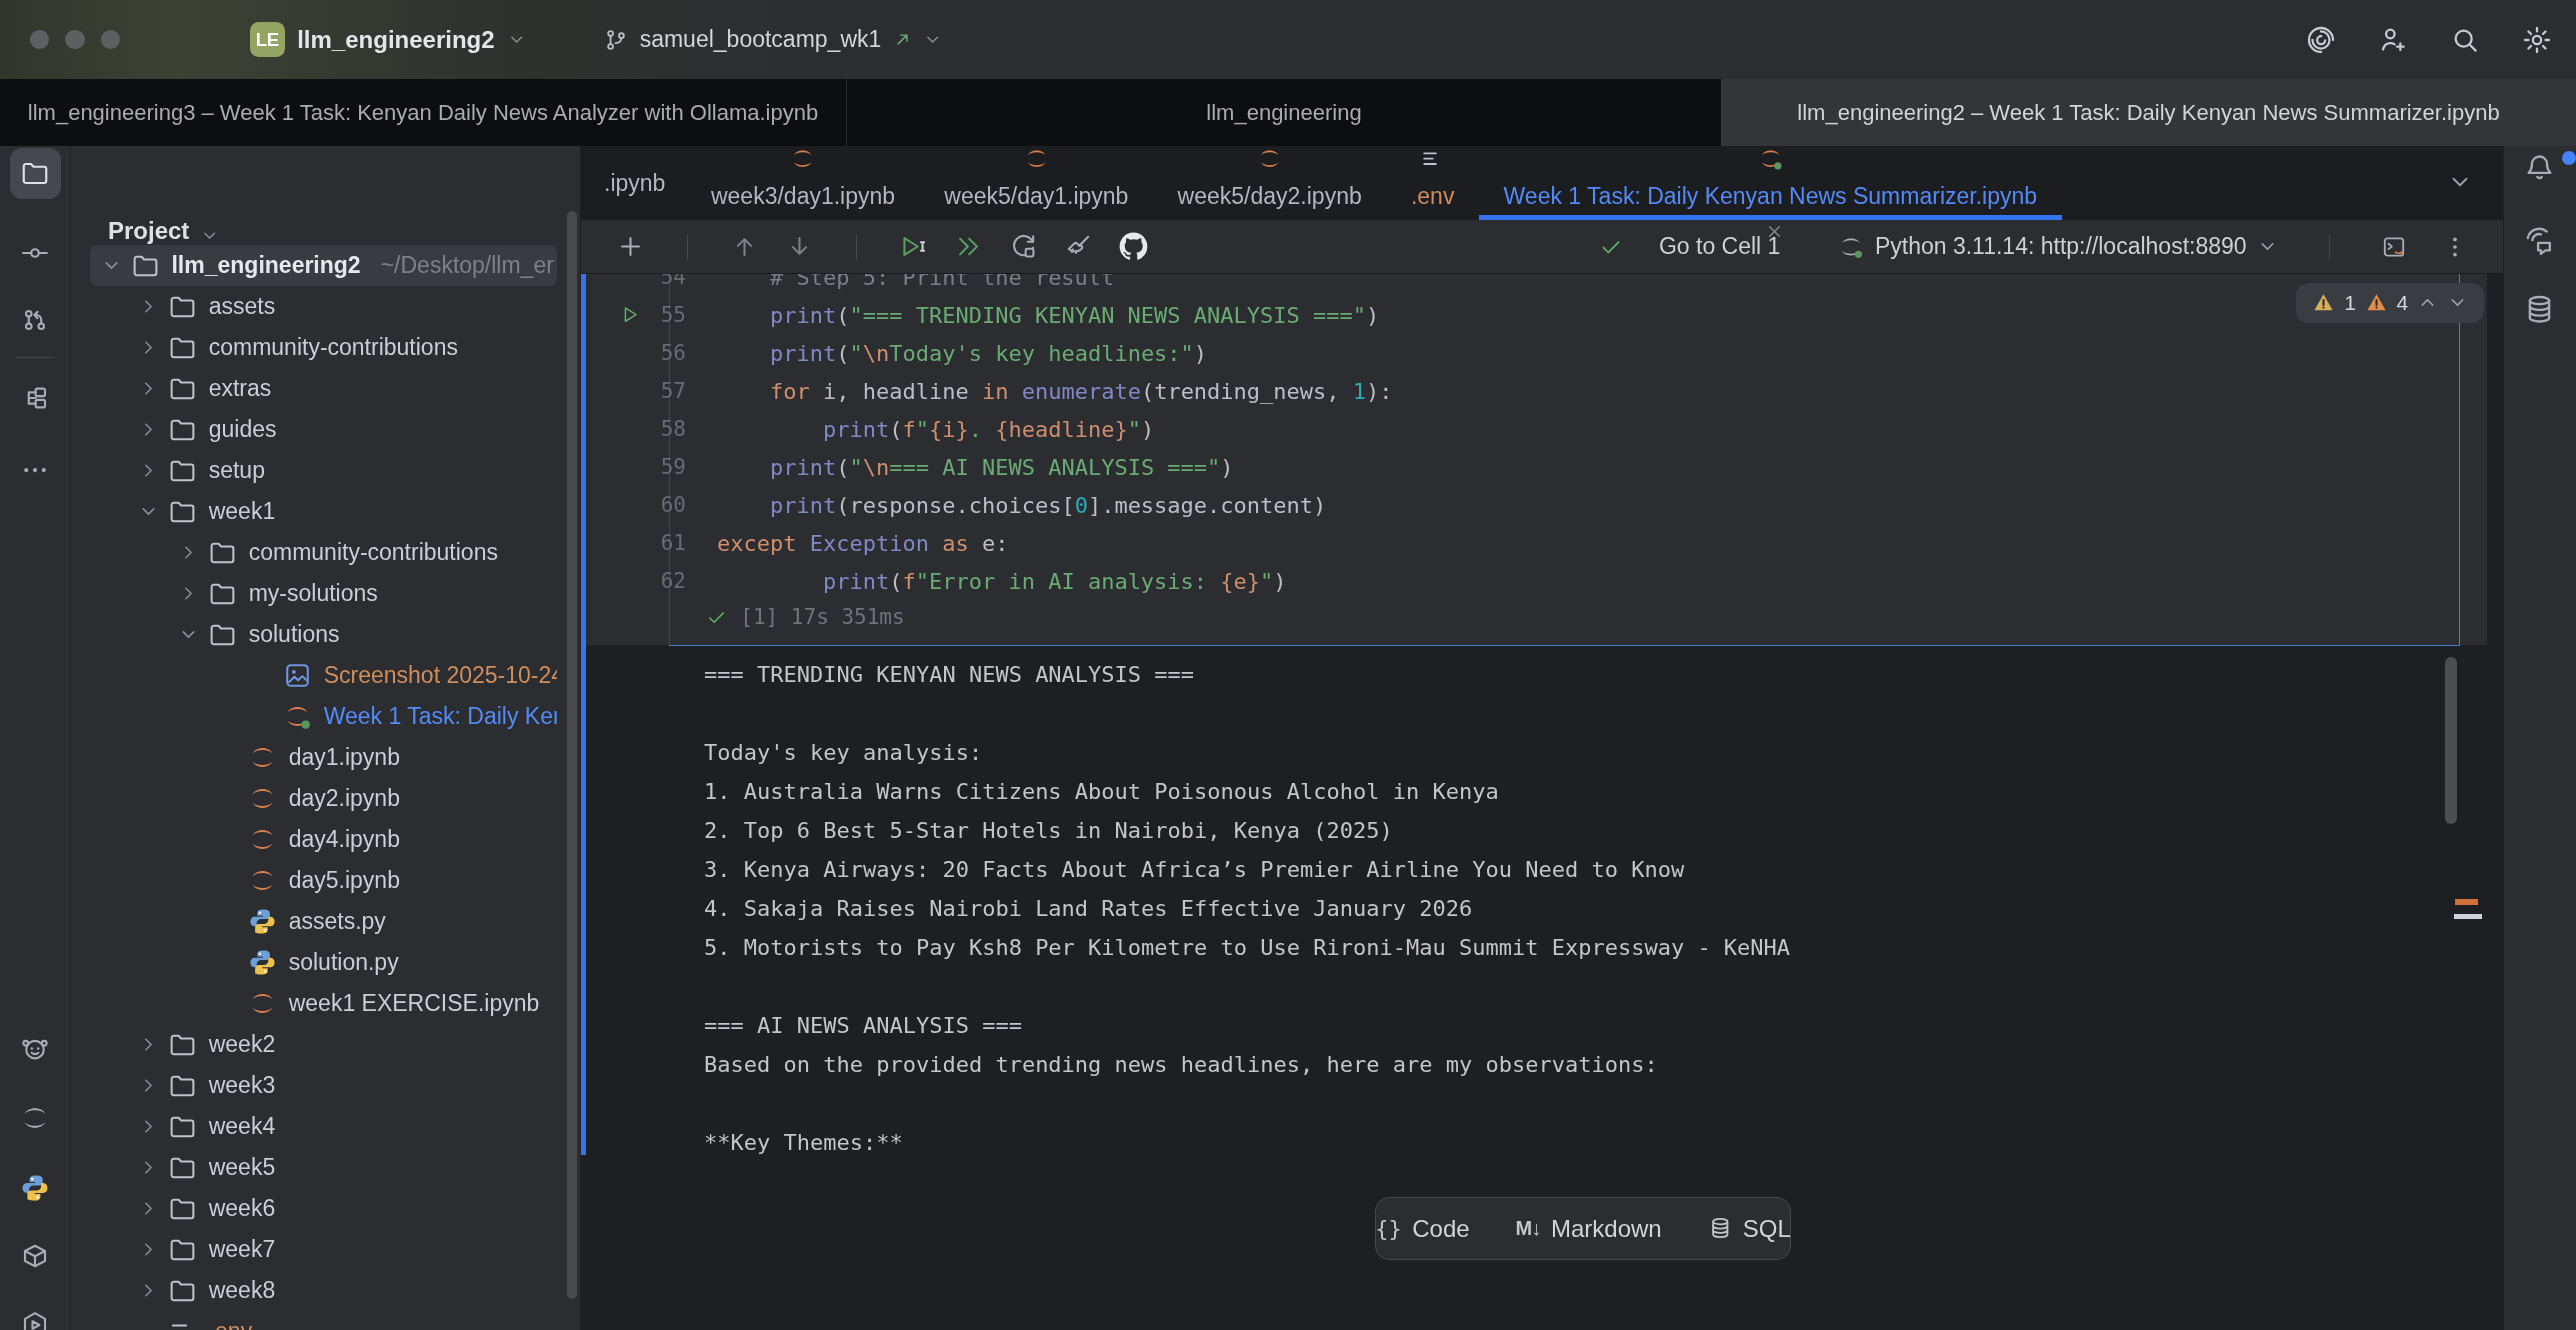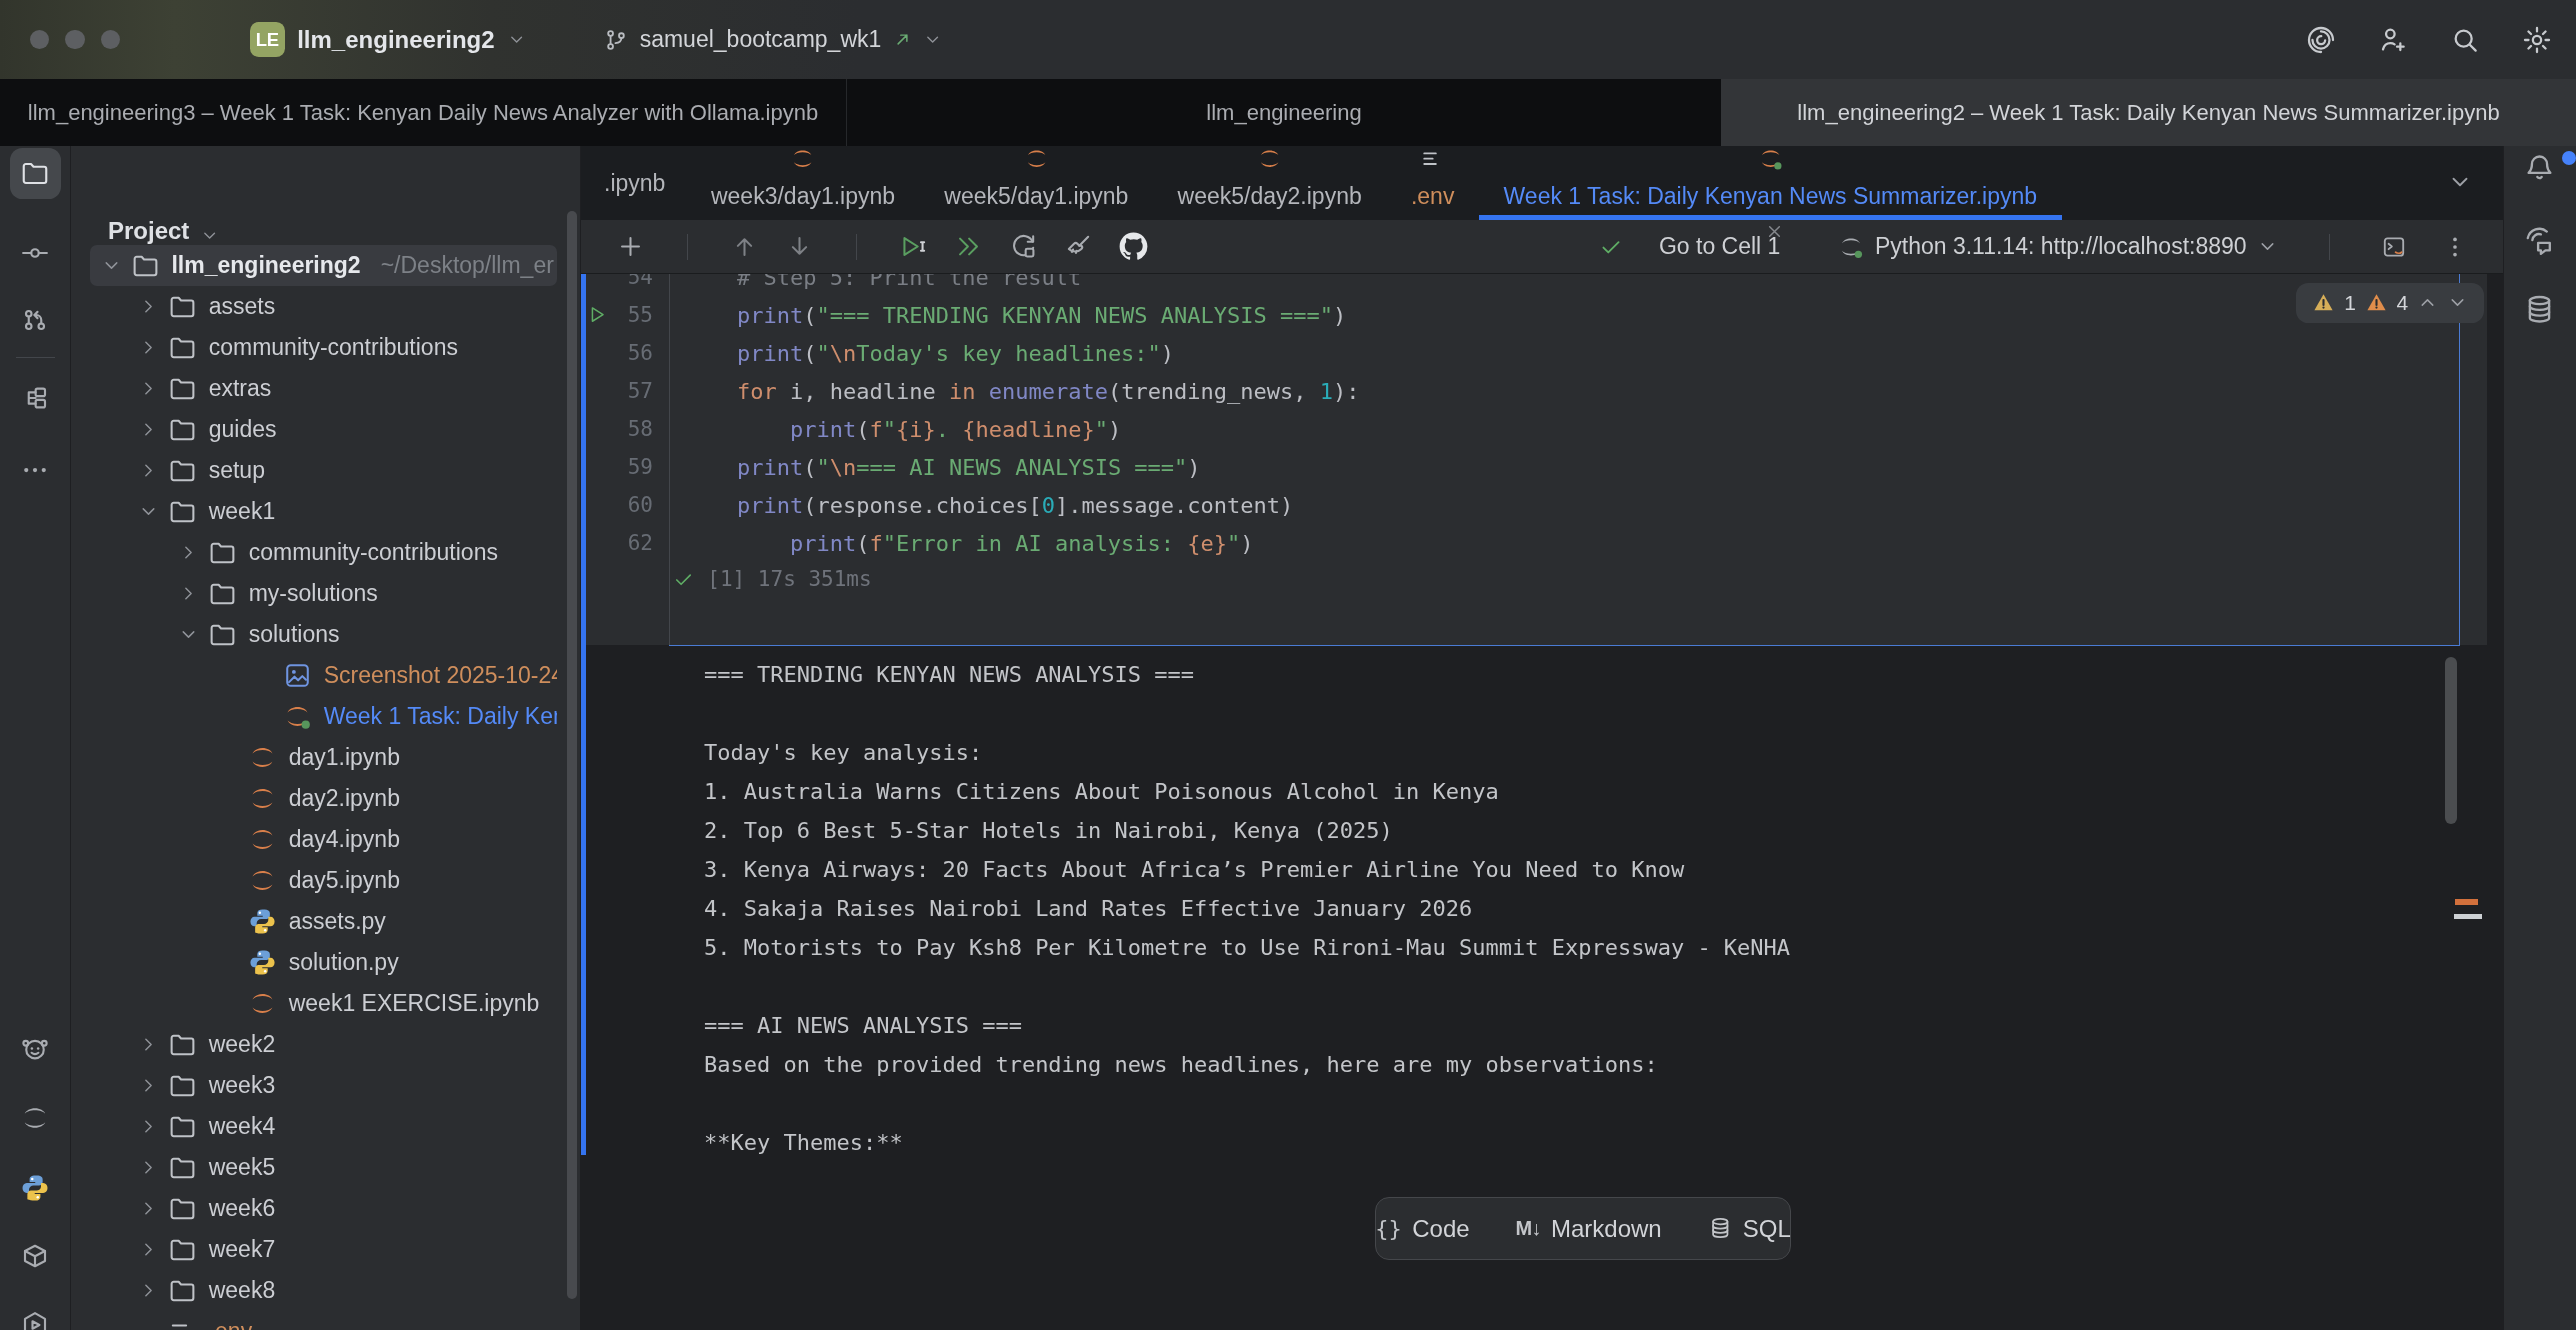--- a/index.html
+++ b/index.html
@@ -83,21 +83,21 @@
              border-bottom:1.8px solid #1a1c1e;padding:0 35px 0 35px;}
   .nbtoolbar .ico{width:29px;height:29px;color:#a9acb1;}
   .tool-group{display:flex;align-items:center;gap:26px;}
   .tool-div{width:0.9px;height:26px;background:#43464b;margin:0 16px;}
   .nbright{margin-left:auto;display:flex;align-items:center;gap:35px;font-size:23px;color:#ced0d4;}
   .nbright .ico{width:26px;height:26px;}
   .kernel{display:flex;align-items:center;gap:10.5px;}
 
   
   .ebody{flex:1;position:relative;background:#1e1f22;overflow:hidden;}
-  .cellband{position:absolute;top:0;left:0;right:16px;height:371px;background:#2b2d30;}
+  .cellband{position:absolute;top:0;left:0;right:16px;height:371px;background:#2b2d30;padding-left:33px;}
   .gutterline{position:absolute;left:88px;top:0;bottom:0;width:0.9px;background:#43464b;}
   .cellframe{position:absolute;left:88px;top:-5.3px;width:1790px;height:376px;
              border-right:1.8px solid #4a7bd4;border-bottom:1.8px solid #4a7bd4;}
   .selstripe{position:absolute;left:0;top:0;width:5.3px;height:881px;background:#3574f0;z-index:5;}
   .coderows{position:relative;margin-top:-16px;}
   .crow{height:38px;display:flex;align-items:center;position:relative;}
   .gnum{width:72px;text-align:right;color:#676c74;font-size:21px;flex:none;
         font-family:"DejaVu Sans Mono","Liberation Mono",monospace;}
   .runmark{position:absolute;left:7px;top:8px;width:23px;height:23px;color:#5fad65;}
   .codeline{font-family:"DejaVu Sans Mono","Liberation Mono",monospace;font-size:22px;
@@ -923,20 +923,25 @@
               <span class="gnum">59</span>
               <span class="codeline"><span class=" pl">    </span><span class=" bi">print</span><span class=" pl">(</span><span class=" str">"</span><span class=" esc">\n</span><span class=" str">=== AI NEWS ANALYSIS ==="</span><span class=" pl">)</span></span>
             </div>
 
             <div class="crow">
 
               <span class="gnum">60</span>
               <span class="codeline"><span class=" pl">    </span><span class=" bi">print</span><span class=" pl">(response.choices[</span><span class=" num">0</span><span class=" pl">].message.content)</span></span>
             </div>
 
+            <div class="crow">
+
+              <span class="gnum">61</span>
+              <span class="codeline"><span class=" kw">except</span><span class=" pl"> </span><span class=" bi">Exception</span><span class=" pl"> </span><span class=" kw">as</span><span class=" pl"> e:</span></span>
+            </div>
 
             <div class="crow">
 
               <span class="gnum">62</span>
               <span class="codeline"><span class=" pl">        </span><span class=" bi">print</span><span class=" pl">(</span><span class=" kw">f</span><span class=" str">"Error in AI analysis: </span><span class=" esc">{e}</span><span class=" str">"</span><span class=" pl">)</span></span>
             </div>
           </div>
         <div class="cstatus">
           <svg class="ico" viewBox="0 0 26 26" width="23" height="23">
               <use href="#i-check"></use>

